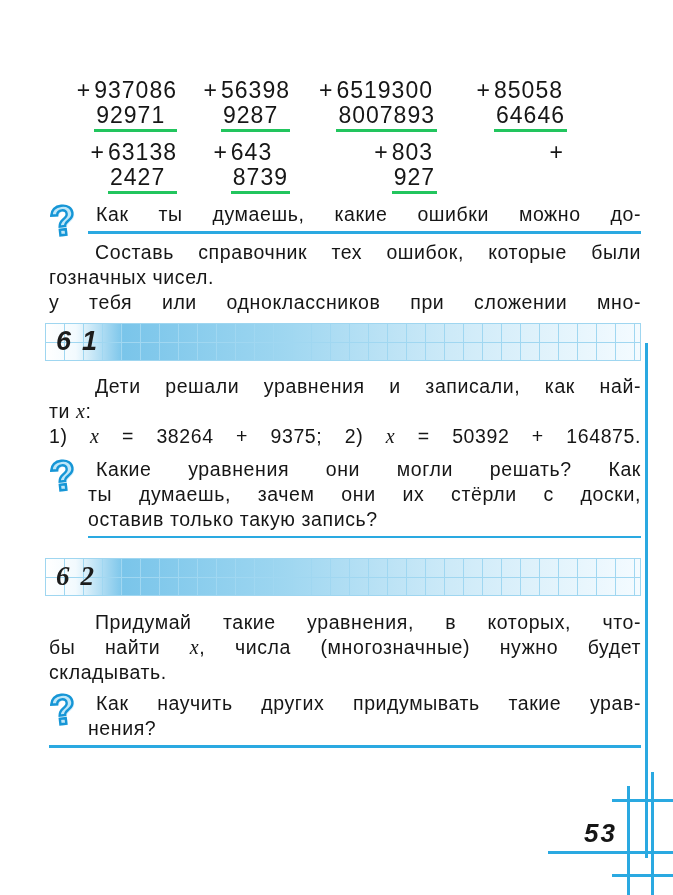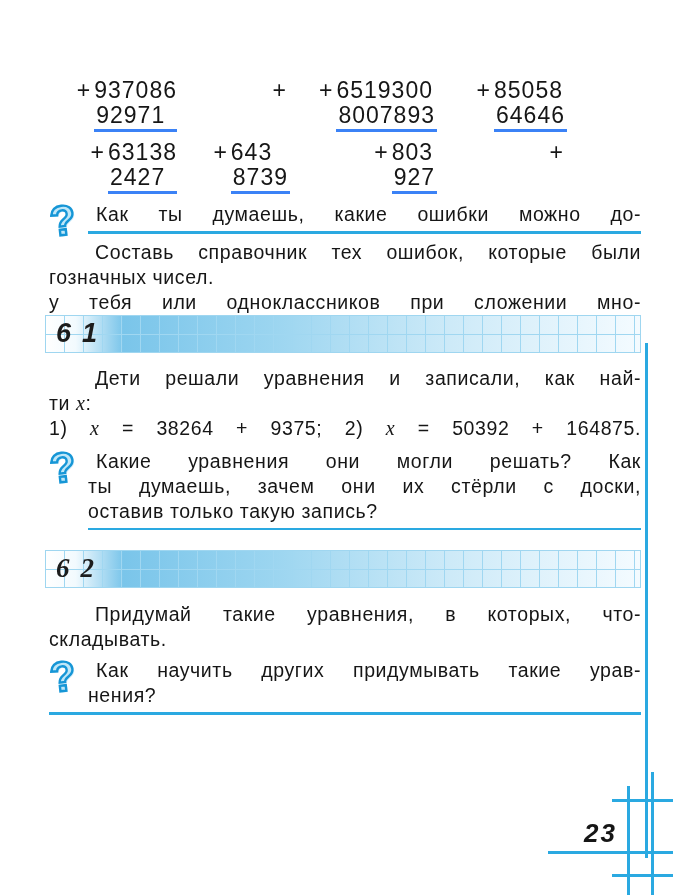--- a/index.html
+++ b/index.html
@@ -16,21 +16,21 @@
   .indent { text-indent:46px; }
   .qindent { text-indent:8px; }
   .it { font-family:"Liberation Serif", serif; font-style:italic; font-size:20px; }
 
   
   .math { margin-top:78px; display:grid; grid-template-columns:128px 113px 147px 130px; row-gap:8px; }
   .pcell { display:flex; justify-content:flex-end; align-items:flex-start; }
   .plus { font-size:23px; line-height:25px; margin-right:4px; }
   .nums { display:flex; flex-direction:column; }
   .num { font-size:23px; line-height:25px; letter-spacing:1px; }
-  .sub { border-bottom:3px solid #3b82f6; padding:0 2px 1px 2px; }
+  .sub { border-bottom:3px solid #22c55e; padding:0 2px 1px 2px; }
 
   
   .question { position:relative; margin-left:39px; }
   .qmark {
     position:absolute; left:-38px; top:-4px;
     font-size:42px; line-height:46px; font-weight:bold;
     color:#bfe7f8; -webkit-text-stroke:2.4px #1696d6;
     text-shadow:1.5px 1.5px 0 #d8effb;
     transform:rotate(-6deg);
   }
@@ -48,21 +48,21 @@
   }
   .strip-label {
     position:absolute; left:10px; top:2px;
     font-size:27px; font-weight:bold; font-style:italic;
     letter-spacing:11px; color:#1c1c1c;
   }
 
   
   .q1 { margin-top:8px; }
   .paraA { margin-top:6px; }
-  .strip61 { margin-top:0;padding-left:27px; }
+  .strip61 { margin-top:8px;padding-left:27px; }
   .paraB { margin-top:13px; }
   .q2 { margin-top:8px; }
   .paraC { margin-top:6px; }
   .strip62 { margin-top:20px;font-family:Liberation Serif, serif; }
   .paraD { margin-top:14px; }
   .q3 { margin-top:6px; }
 
   
   .margin-rule { position:absolute; left:645px; top:343px; width:2.5px; height:515px; background:var(--accent); }
   .pagenum { position:absolute; left:584px; top:818px; font-size:26px; font-weight:bold; font-style:italic; letter-spacing:2px; color:#161616; }
@@ -82,20 +82,24 @@
     <div class="math">
       <div class="pcell">
         <span class="plus">+</span>
         <span class="nums">
           <span class="num">937086</span>
           <span class="num sub">92971</span>
         </span>
       </div>
       <div class="pcell">
         <span class="plus">+</span>
+        <span class="nums">
+          <span class="num">56398</span>
+          <span class="num sub">9287</span>
+        </span>
       </div>
       <div class="pcell">
         <span class="plus">+</span>
         <span class="nums">
           <span class="num">6519300</span>
           <span class="num sub">8007893</span>
         </span>
       </div>
       <div class="pcell">
         <span class="plus">+</span>
@@ -160,33 +164,34 @@
       <div class="qrule"></div>
     </div>
 
 
     <div class="strip strip62">
       <span class="strip-label">62</span>
     </div>
 
     <div class="paraD">
       <div class="line just indent">Придумай такие уравнения, в которых, что-</div>
+      <div class="line just"><span>бы найти </span><span class="it">x</span><span>, числа (многозначные) нужно будет</span></div>
       <div class="line">складывать.</div>
     </div>
 
     <div class="question q3">
       <span class="qmark">?</span>
       <div class="line just qindent">Как научить других придумывать такие урав-</div>
       <div class="line">нения?</div>
       <div class="qrule full"></div>
     </div>
 
   </div>
 
   <div class="margin-rule"></div>
 
   <div class="decor" id="dv1"></div>
   <div class="decor" id="dv2"></div>
   <div class="decor" id="dh1"></div>
   <div class="decor" id="dh2"></div>
   <div class="decor" id="dh3"></div>
-  <div class="pagenum">23</div>
+  <div class="pagenum">53</div>
 </div>
 
 </body></html>

